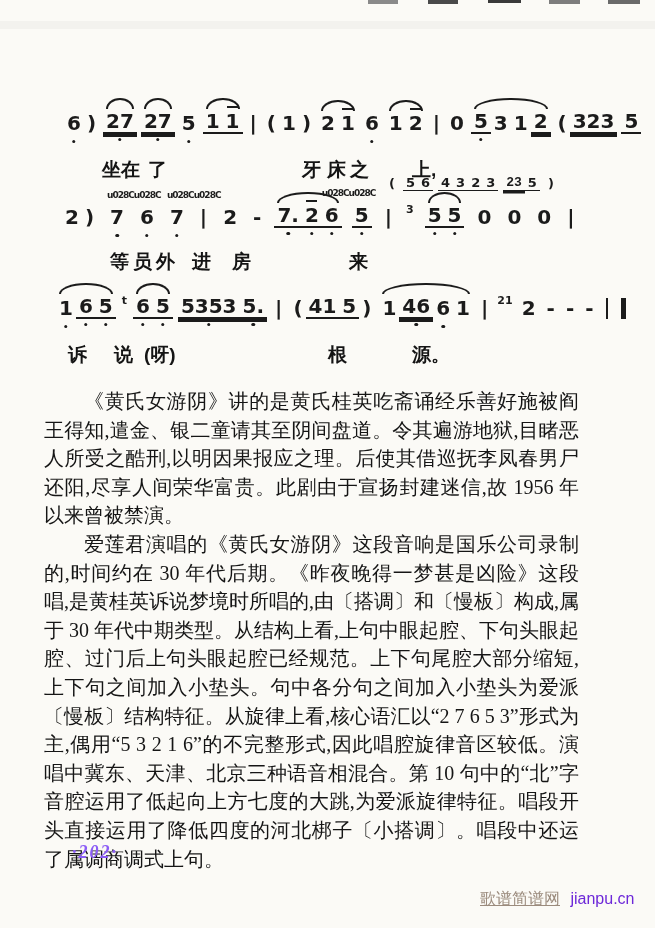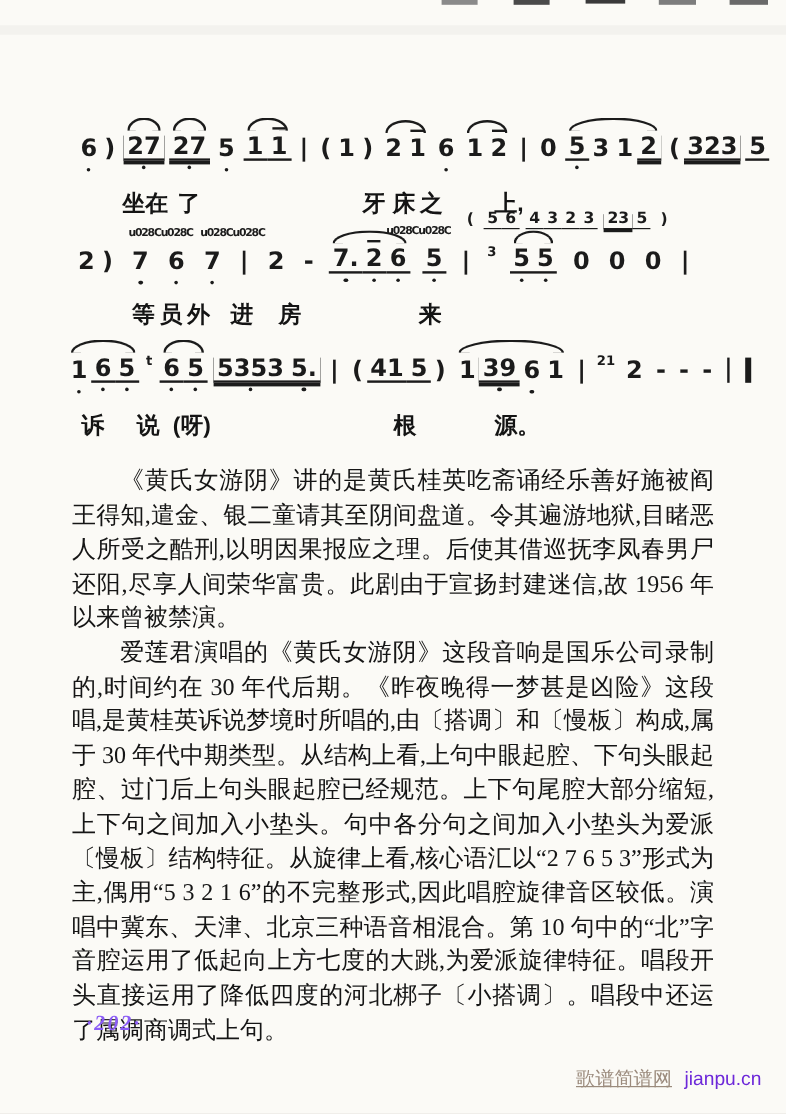--- a/index.html
+++ b/index.html
@@ -26,21 +26,21 @@
   .mitem{position:relative; display:inline-flex; align-items:flex-end;}
   .mitem.arc::before{
     content:""; position:absolute; top:-12px; left:3px; right:3px; height:9px;
     border:2px solid #1b1b1b; border-bottom:none;
     border-radius:50% 50% 0 0 / 100% 100% 0 0;
   }
   .note{position:relative; display:inline-block; padding:0 3px; line-height:1.1;}
   .u1{border-bottom:2px solid #1b1b1b;}
   .u2{border-bottom:2px solid #1b1b1b; box-shadow:0 3px 0 #1b1b1b;}
   .mline.small .u1{border-bottom-width:1.5px;}
-  .mline.small .u2{border-bottom-width:1.5px; box-shadow:0 2.5px 0 #1b1b1b;}
+  .mline.small .u2{border-bottom-width:1.5px; box-shadow:0 2.5px 0 #1b1b1b;font-family:Liberation Mono, monospace;}
   .db::after{
     content:""; position:absolute; left:50%; transform:translateX(-50%);
     bottom:-9px; width:3.5px; height:3.5px; background:#1b1b1b; border-radius:50%;
   }
   .ov::before{
     content:""; position:absolute; top:-4px; left:22%; right:22%;
     border-top:2px solid #1b1b1b;
   }
   .tr::before{
     content:"\u028C\u028C"; position:absolute; top:-15px; left:0; right:0;
@@ -50,21 +50,21 @@
   .endbar{
     width:7px; height:21px; margin-left:4px; display:inline-block;
     border-left:2px solid #1b1b1b; border-right:5px solid #1b1b1b;
   }
   .lyrics{position:absolute; height:24px; font-family:"Liberation Sans",sans-serif;
     font-weight:700; font-size:19px; color:#141414;}
   .lyric{position:absolute; top:16px; white-space:nowrap;}
 
   
   .article{
-    position:absolute; left:60px; top:387px; width:535px;
+    position:absolute; left:44px; top:387px; width:535px;
     font-family:"Liberation Serif",serif; font-size:20px; line-height:28.6px;
     color:#151515; text-align:justify;
   }
   .article p{margin:0; text-indent:2em;}
 
   .pagenum{
     position:absolute; left:72px; top:842px;
     font-family:"Liberation Serif",serif; font-style:italic; font-weight:700;
     font-size:18px; letter-spacing:2px; color:#8b5cf6;
   }
@@ -258,21 +258,21 @@
           <span class="note">|</span>
         </span>
         <span class="mitem">
           <span class="note">(</span>
           <span class="note u1">41</span>
           <span class="note u1">5</span>
           <span class="note">)</span>
         </span>
         <span class="mitem arc">
           <span class="note">1</span>
-          <span class="note u2 db">39</span>
+          <span class="note u2 db">46</span>
           <span class="note db">6</span>
           <span class="note">1</span>
         </span>
         <span class="mitem">
           <span class="note">|</span>
         </span>
         <span class="mitem">
           <span class="note sup">21</span>
         </span>
         <span class="mitem">

